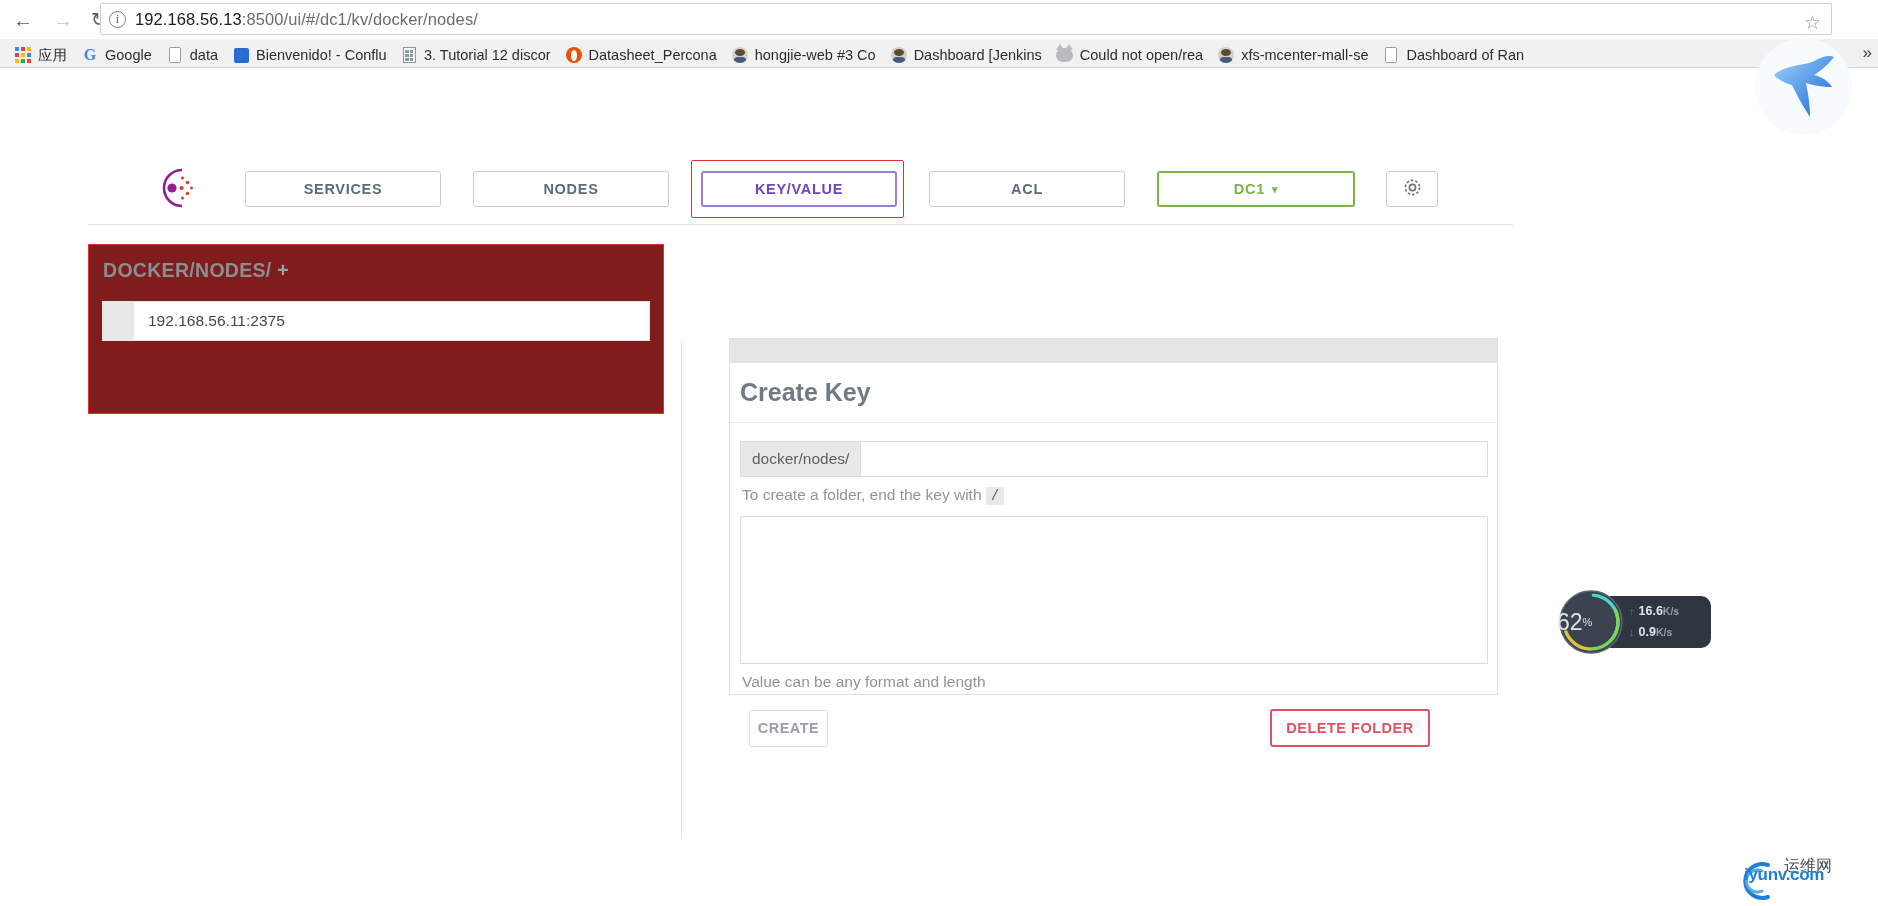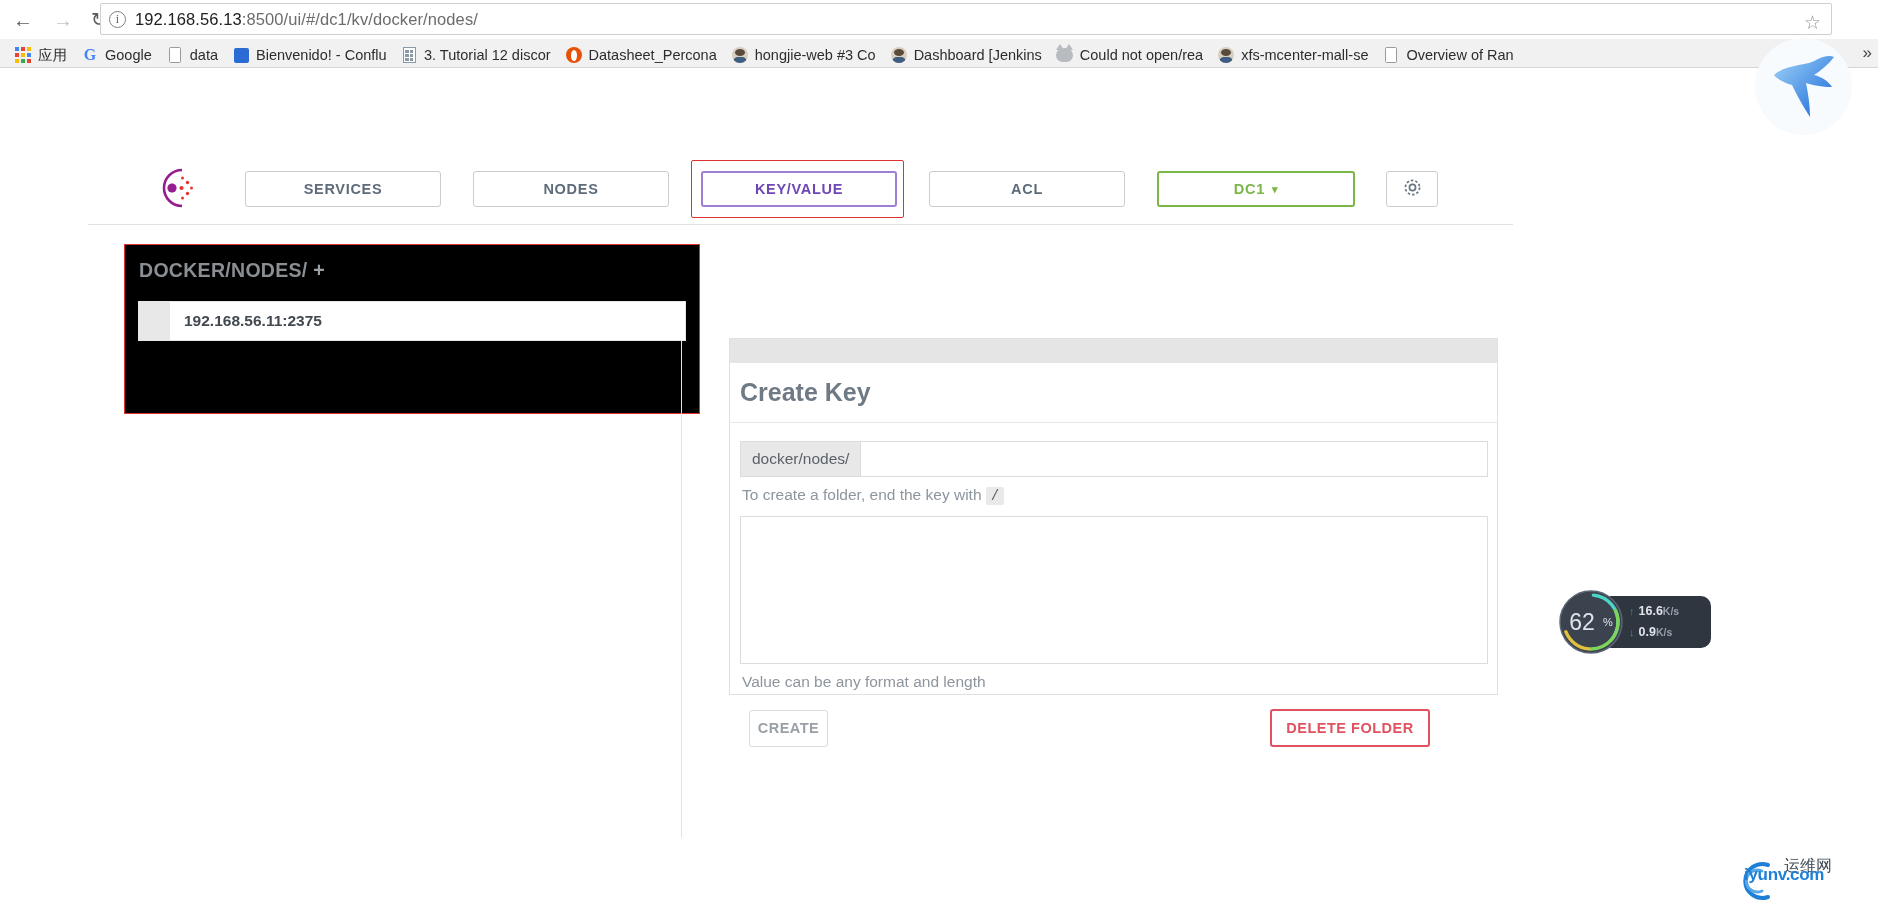--- a/index.html
+++ b/index.html
@@ -206,22 +206,21 @@
   .hr-main {
     position: absolute; left: 88px; top: 156px;
     width: 1425px; height: 1px; background: #e2e2e2;
   }
 
   
   .kv-panel {
     position: absolute; left: 88px; top: 176px;
     width: 576px; height: 170px;
     border: 1.6px solid #e03131;
-    background: #000000;
-    margin-left: 36px;
+    background: #7f1d1d;
   }
   .kv-title {
     position: absolute; left: 14px; top: 14px;
     font-size: 19.5px; font-weight: bold;
     color: #8a8f94; letter-spacing: 0.3px;
   }
   .kv-title .plus { color: #9aa0a6; font-weight: bold; }
   .kv-list {
     position: absolute; left: 13px; top: 56px;
     width: 548px;
@@ -232,21 +231,21 @@
     border: 1px solid #e6e6e6;
     display: flex; align-items: center;
     position: relative;
   }
   .kv-row::before {
     content: ""; position: absolute; left: 0; top: 0;
     width: 31px; height: 100%; background: #e8e8e8;
   }
   .kv-row span {
     margin-left: 45px; font-size: 15.5px;
-    font-weight: bold; color: #41484f;
+    font-weight: normal; color: #41484f;
   }
 
   
   .v-divider {
     position: absolute; left: 681px; top: 273px;
     width: 1px; height: 497px; background: #e2e2e2;
   }
 
   
   .card {
@@ -349,22 +348,22 @@
   .ns-line .up { color: #2e86a8; }
   .ns-line .down { color: #3f9c56; }
   .ns-line .unit { font-size: 10.5px; color: #98a1ad; font-weight: bold; }
   .ns-dial {
     position: absolute; left: 0; top: 0;
     width: 68px; height: 68px;
   }
   .ns-pct {
     position: absolute; left: 0; top: 0;
     width: 68px; height: 68px;
-    display: flex; align-items: center; justify-content: center;
-    color: #dfe4ea; font-size: 23px; font-weight: normal; gap: 8px;
+    display: flex; align-items: center; 
+    color: #dfe4ea; font-size: 23px; font-weight: normal;
   }
   .ns-pct sub { font-size: 11px; vertical-align: sub; }
 
   
   .bird-cursor {
     position: absolute; left: 1755px; top: 38px;
     width: 97px; height: 97px; border-radius: 50%;
     background: #f7fbfe;
     display: flex; align-items: center; justify-content: center;
   }
@@ -486,21 +485,21 @@
       <span class="bm-ico">
           <span class="person-ico"></span>
         </span>
       <span class="bm-label">xfs-mcenter-mall-se</span>
     </div>
 
     <div class="bm">
       <span class="bm-ico">
           <span class="doc-ico"></span>
         </span>
-      <span class="bm-label">Overview of Ran</span>
+      <span class="bm-label">Dashboard of Ran</span>
     </div>
 
     <div class="bm-overflow">»</div>
   </div>
 </div>
 
 <div class="app">
 
   <div class="consul-nav">
 

